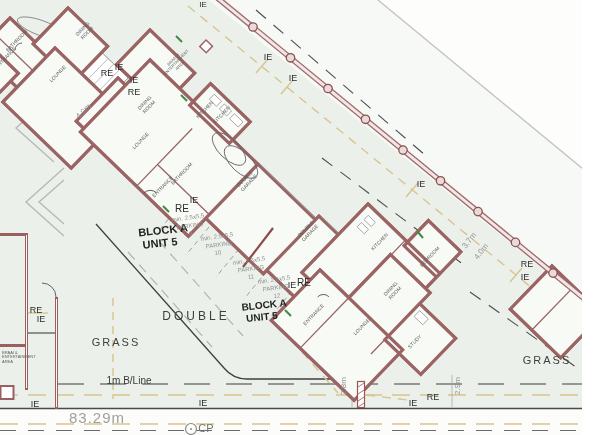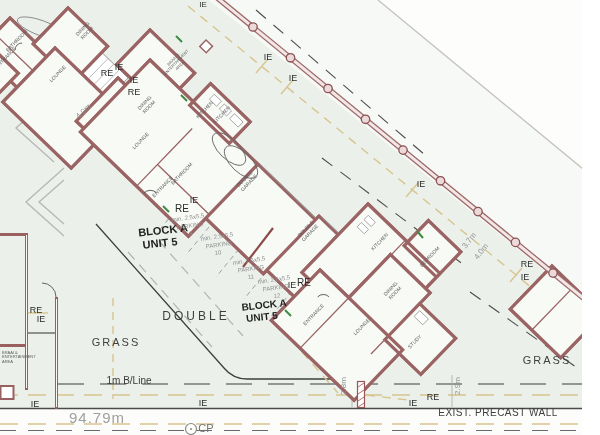--- a/index.html
+++ b/index.html
@@ -262,25 +262,24 @@
       <div class="lbl" style="left: 35px; top: 404px; font-size: 9px; color: rgb(43, 43, 43); transform: translate(-50%, -50%) rotate(0deg);">IE</div>
       <div class="lbl" style="left: 203px; top: 403px; font-size: 9px; color: rgb(43, 43, 43); transform: translate(-50%, -50%) rotate(0deg);">IE</div>
       <div class="lbl" style="left: 413px; top: 403px; font-size: 9px; color: rgb(43, 43, 43); transform: translate(-50%, -50%) rotate(0deg);">IE</div>
       <div class="lbl" style="left: 433px; top: 397px; font-size: 9px; color: rgb(43, 43, 43); transform: translate(-50%, -50%) rotate(0deg);">RE</div>
       <div class="lbl" style="left: 84px; top: 112px; font-size: 8px; color: rgb(148, 148, 148); transform: translate(-50%, -50%) rotate(-44deg);">4.0m</div>
       <div class="lbl" style="left: 470px; top: 241px; font-size: 8px; color: rgb(148, 148, 148); transform: translate(-50%, -50%) rotate(-52deg);">3.7m</div>
       <div class="lbl" style="left: 482px; top: 252px; font-size: 8px; color: rgb(148, 148, 148); transform: translate(-50%, -50%) rotate(-52deg);">4.0m</div>
       <div class="lbl" style="left: 344px; top: 386px; font-size: 8px; color: rgb(148, 148, 148); transform: translate(-50%, -50%) rotate(-90deg);">2.8m</div>
       <div class="lbl" style="left: 458px; top: 386px; font-size: 8px; color: rgb(148, 148, 148); transform: translate(-50%, -50%) rotate(-90deg);">2.9m</div>
       <div class="lbl" style="left: 129px; top: 381px; font-size: 10px; color: rgb(58, 58, 58); transform: translate(-50%, -50%) rotate(0deg);">1m B/Line</div>
-      <div class="lbl" style="left: 97px; top: 418px; font-size: 15px; color: rgb(160, 160, 160); letter-spacing: 1px; transform: translate(-50%, -50%) rotate(0deg);">94.79m</div>
+      <div class="lbl" style="left: 97px; top: 418px; font-size: 15px; color: rgb(160, 160, 160); letter-spacing: 1px; transform: translate(-50%, -50%) rotate(0deg);">83.29m</div>
       <div class="lbl" style="left: 116px; top: 342px; font-size: 11px; letter-spacing: 2px; transform: translate(-50%, -50%) rotate(0deg);">GRASS</div>
       <div class="lbl" style="left: 547px; top: 360px; font-size: 11px; letter-spacing: 2px; transform: translate(-50%, -50%) rotate(0deg);">GRASS</div>
       <div class="lbl" style="left: 196px; top: 317px; font-size: 12px; letter-spacing: 3px; transform: translate(-50%, -50%) rotate(0deg);">DOUBLE</div>
-      <div class="lbl" style="left: 498px; top: 413px; font-size: 10px; letter-spacing: 0.5px; transform: translate(-50%, -50%) rotate(0deg);">EXIST. PRECAST WALL</div>
       <div class="lbl" style="left: 206px; top: 428px; font-size: 11px; color: rgb(117, 117, 117); transform: translate(-50%, -50%) rotate(0deg);">CP</div>
       <div class="lbl" style="left: 163px; top: 230px; font-size: 11px; color: rgb(34, 34, 34); font-weight: 700; transform: translate(-50%, -50%) rotate(-6deg);">BLOCK A</div>
       <div class="lbl" style="left: 160px; top: 243px; font-size: 11px; color: rgb(34, 34, 34); font-weight: 700; transform: translate(-50%, -50%) rotate(-6deg);">UNIT 5</div>
       <div class="lbl" style="left: 264px; top: 305px; font-size: 10px; color: rgb(34, 34, 34); font-weight: 700; transform: translate(-50%, -50%) rotate(-6deg);">BLOCK A</div>
       <div class="lbl" style="left: 262px; top: 317px; font-size: 10px; color: rgb(34, 34, 34); font-weight: 700; transform: translate(-50%, -50%) rotate(-6deg);">UNIT 5</div>
       <div class="lbl" style="left: 188px; top: 218px; font-size: 6px; color: rgb(144, 144, 144); transform: translate(-50%, -50%) rotate(-8deg);">min. 2.5x5.5</div>
       <div class="lbl" style="left: 190px; top: 226px; font-size: 6px; color: rgb(144, 144, 144); transform: translate(-50%, -50%) rotate(-8deg);">PARKING</div>
       <div class="lbl" style="left: 191px; top: 234px; font-size: 6px; color: rgb(144, 144, 144); transform: translate(-50%, -50%) rotate(-8deg);">9</div>
       <div class="lbl" style="left: 217px; top: 237px; font-size: 6px; color: rgb(144, 144, 144); transform: translate(-50%, -50%) rotate(-8deg);">min. 2.5x5.5</div>
       <div class="lbl" style="left: 219px; top: 245px; font-size: 6px; color: rgb(144, 144, 144); transform: translate(-50%, -50%) rotate(-8deg);">PARKING</div>

